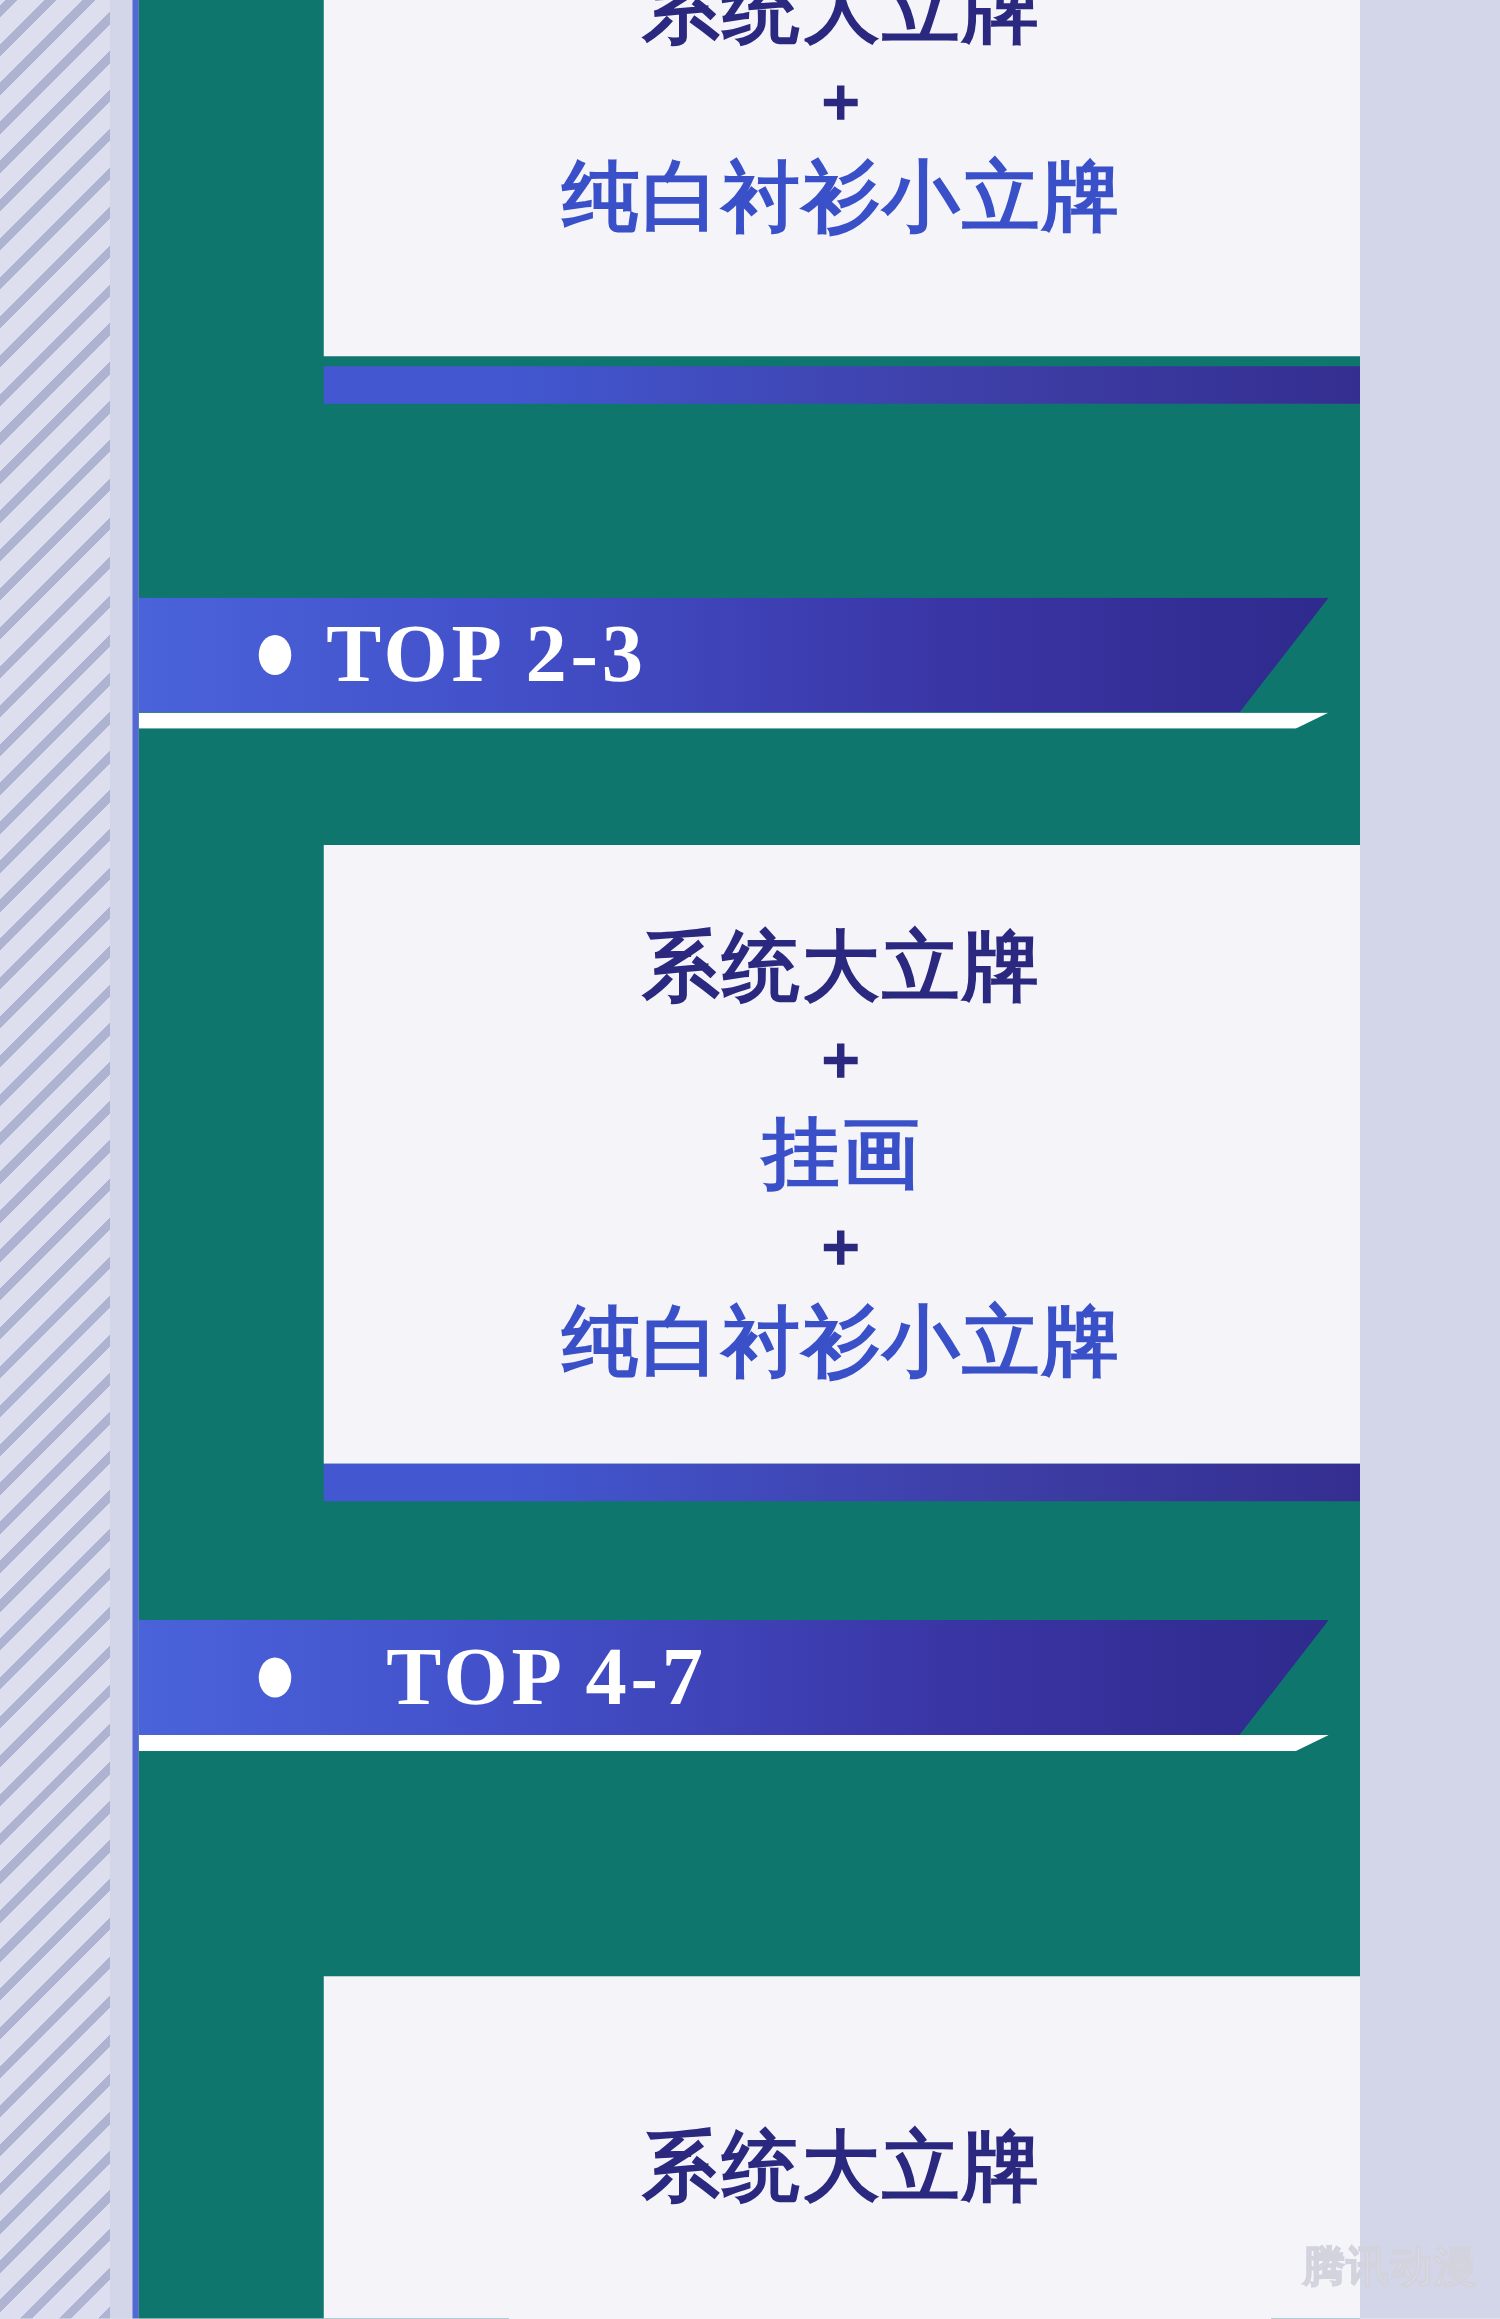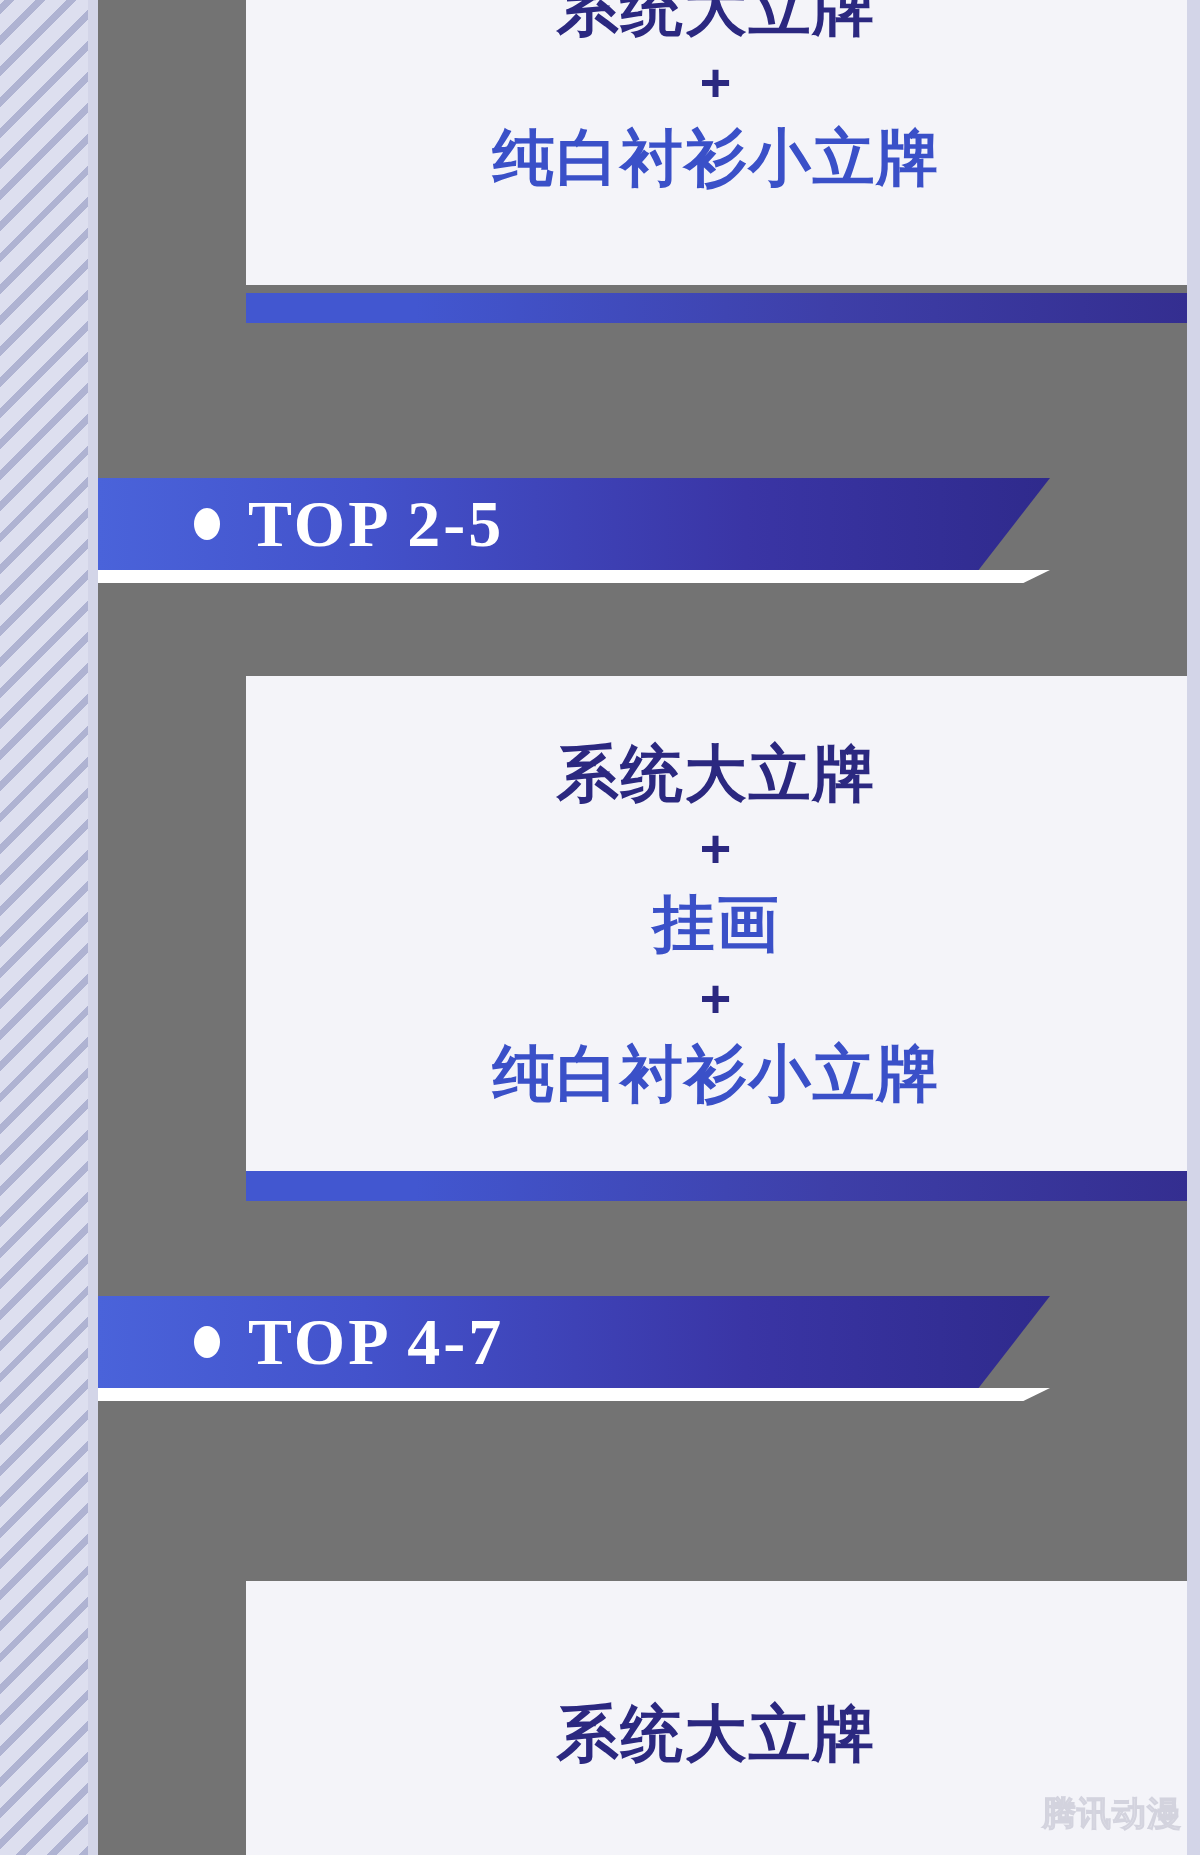--- a/index.html
+++ b/index.html
@@ -47,25 +47,25 @@
     left: 106px;
     top: 0;
     width: 5px;
     height: 1855px;
     background: #5468d4;
   }
 
   
   .column {
     position: absolute;
-    left: 98px;
-    top: 0;
-    width: 1089px;
-    height: 1855px;
-    background: #737373;
+    left: 111px;
+    top: 0;
+    width: 977px;
+    height: 1855px;
+    background: #0f766e;
   }
 
   
   .card {
     position: absolute;
     left: 148px;
     right: 0;
     background: #f4f4f9;
     box-sizing: border-box;
     display: flex;
@@ -195,40 +195,40 @@
 
     <div class="divider-wrap" style="top:285px;">
       <div class="divider-bar"></div>
     </div>
 
     <div class="banner" style="top:478px; width:952px;">
       <div class="banner-shape"></div>
       <div class="banner-underline"></div>
       <div class="banner-inner" style="width:952px;">
         <span class="banner-dot"></span>
-        <span class="banner-label">TOP 2-5</span>
+        <span class="banner-label">TOP 2-3</span>
       </div>
     </div>
 
     <div class="card" style="top:676px; height:495px;">
       <div class="card-line cjk">系统大立牌</div>
       <div class="card-line plus">+</div>
       <div class="card-line cjk light">挂画</div>
       <div class="card-line plus">+</div>
       <div class="card-line cjk light">纯白衬衫小立牌</div>
     </div>
 
     <div class="divider-wrap" style="top:1163px;">
       <div class="divider-bar"></div>
     </div>
 
     <div class="banner" style="top:1296px; width:952px;">
       <div class="banner-shape"></div>
       <div class="banner-underline"></div>
-      <div class="banner-inner" style="width:952px;">
+      <div class="banner-inner" style="width:952px;gap:48px;">
         <span class="banner-dot"></span>
         <span class="banner-label">TOP 4-7</span>
       </div>
     </div>
 
     <div class="card" style="top:1581px; height:274px; justify-content:flex-start; padding-top:120px;">
       <div class="card-line cjk">系统大立牌</div>
     </div>
 
   </div>

